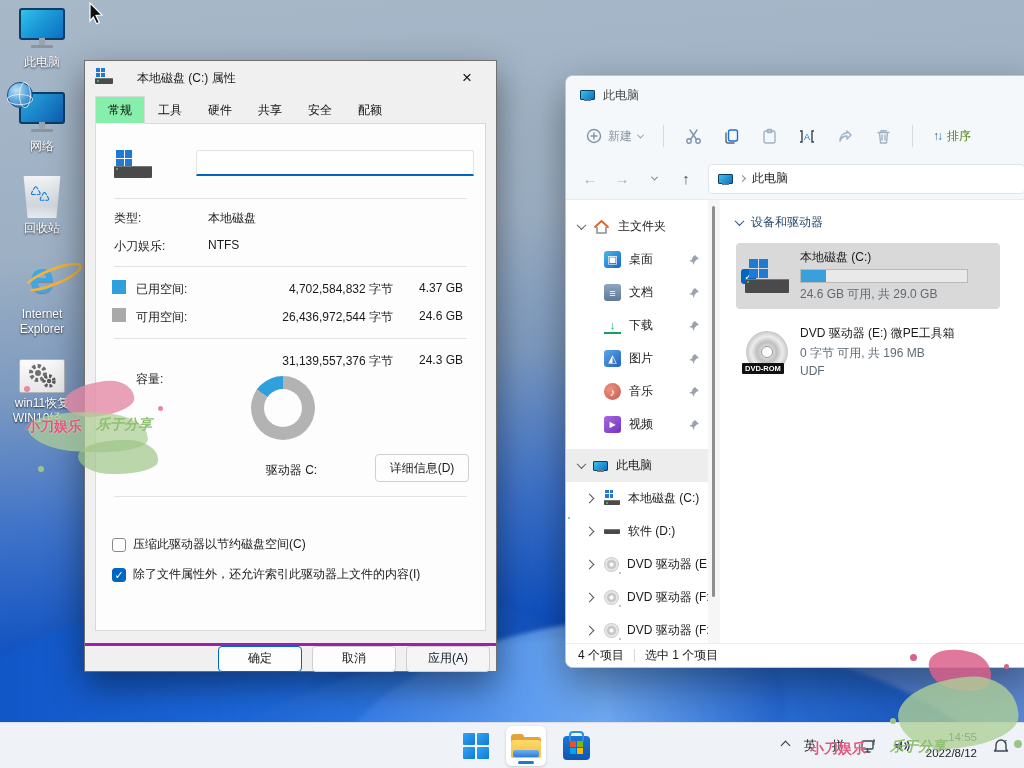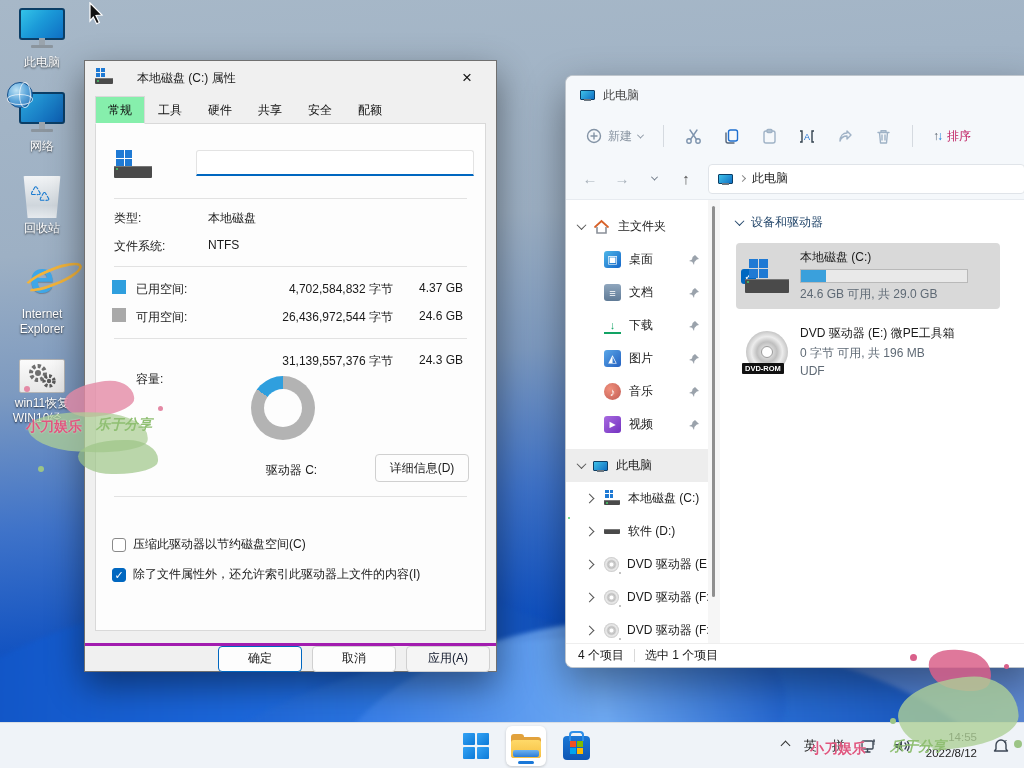--- a/index.html
+++ b/index.html
@@ -240,21 +240,21 @@
           </span>
         <span class="hddbar" style="width:38px;height:12px;top:16px"></span>
       </span>
     </span>
     <input class="nm-input" value="" style="">
 
     <span class="hr" style="top:74px"></span>
 
     <span class="rowlab" style="top:86px">类型:</span>
     <span class="rowval" style="top:86px">本地磁盘</span>
-    <span class="rowlab" style="top:114px">文件系统:</span>
+    <span class="rowlab" style="top:114px">小刀娱乐:</span>
     <span class="rowval" style="top:114px">NTFS</span>
 
     <span class="hr" style="top:142px"></span>
 
     <span class="sw" style="top:156px;background:#2f9fde"></span>
     <span class="slab" style="top:157px">已用空间:</span>
     <span class="sbytes" style="top:157px">4,702,584,832 字节</span>
     <span class="sgb" style="top:157px">4.37 GB</span>
 
     <span class="sw" style="top:184px;background:#a9a9a9"></span>
@@ -339,21 +339,21 @@
       </svg>
     </span>
     <span class="tbtn ticon">
       <svg class="lineic" width="17" height="17" viewBox="0 0 17 17" stroke="#9fb2c6">
         <path d="M3 4.5h11M6 4V2.8h5V4M4.5 4.5 5.5 15h6l1-10.5M7 7v5M10 7v5" stroke="#9fb2c6"></path>
       </svg>
     </span>
     <span class="tsep"></span>
     <span class="tbtn">
       <span style="color:#55606c;letter-spacing:-2px">↑<span style="color:#1a78d8">↓</span></span>
-      <span style="color:#be185d">排序</span>
+      <span style="color:#4d7c0f">排序</span>
     </span>
   </div>
 
   <div class="navrow">
     <span class="navbtn dim">←</span>
     <span class="navbtn dim">→</span>
     <span class="navbtn">
         <span class="chev down" style="border-color:#6b7683;width:5px;height:5px"></span>
       </span>
     <span class="navbtn">↑</span>

